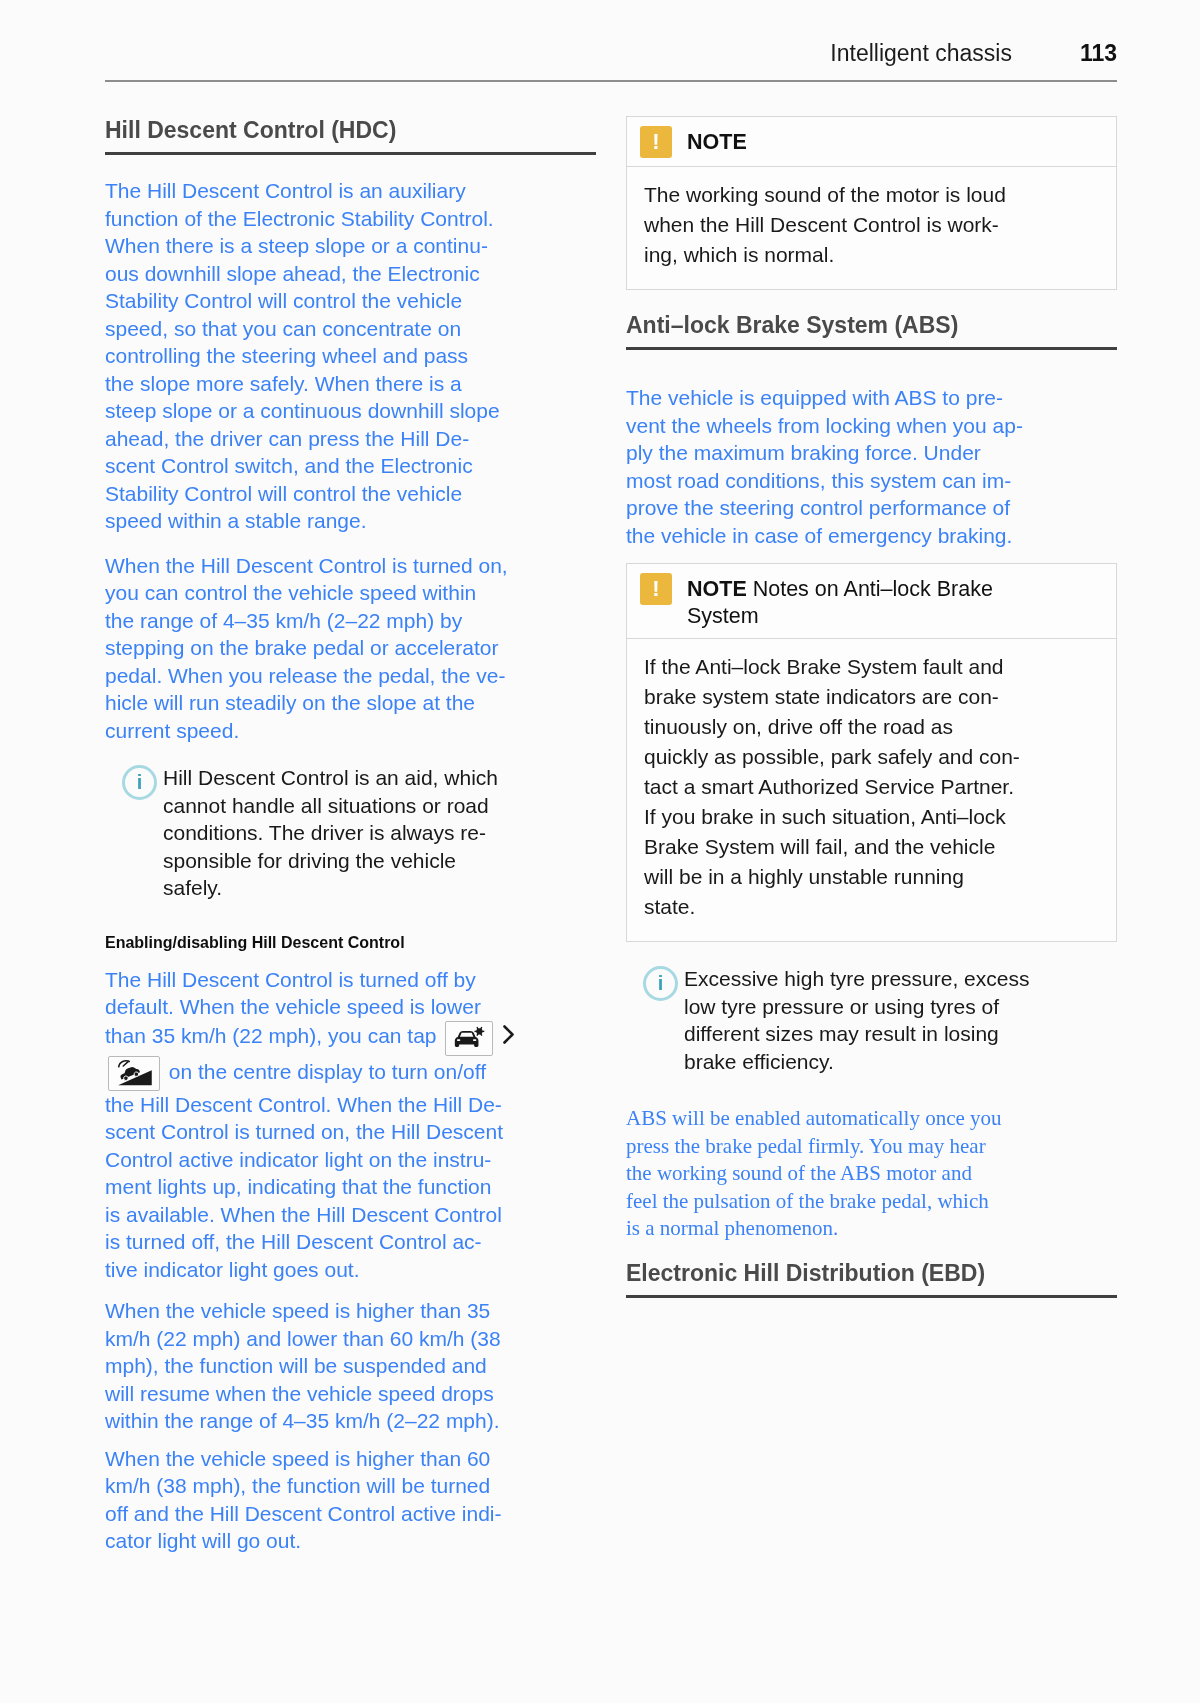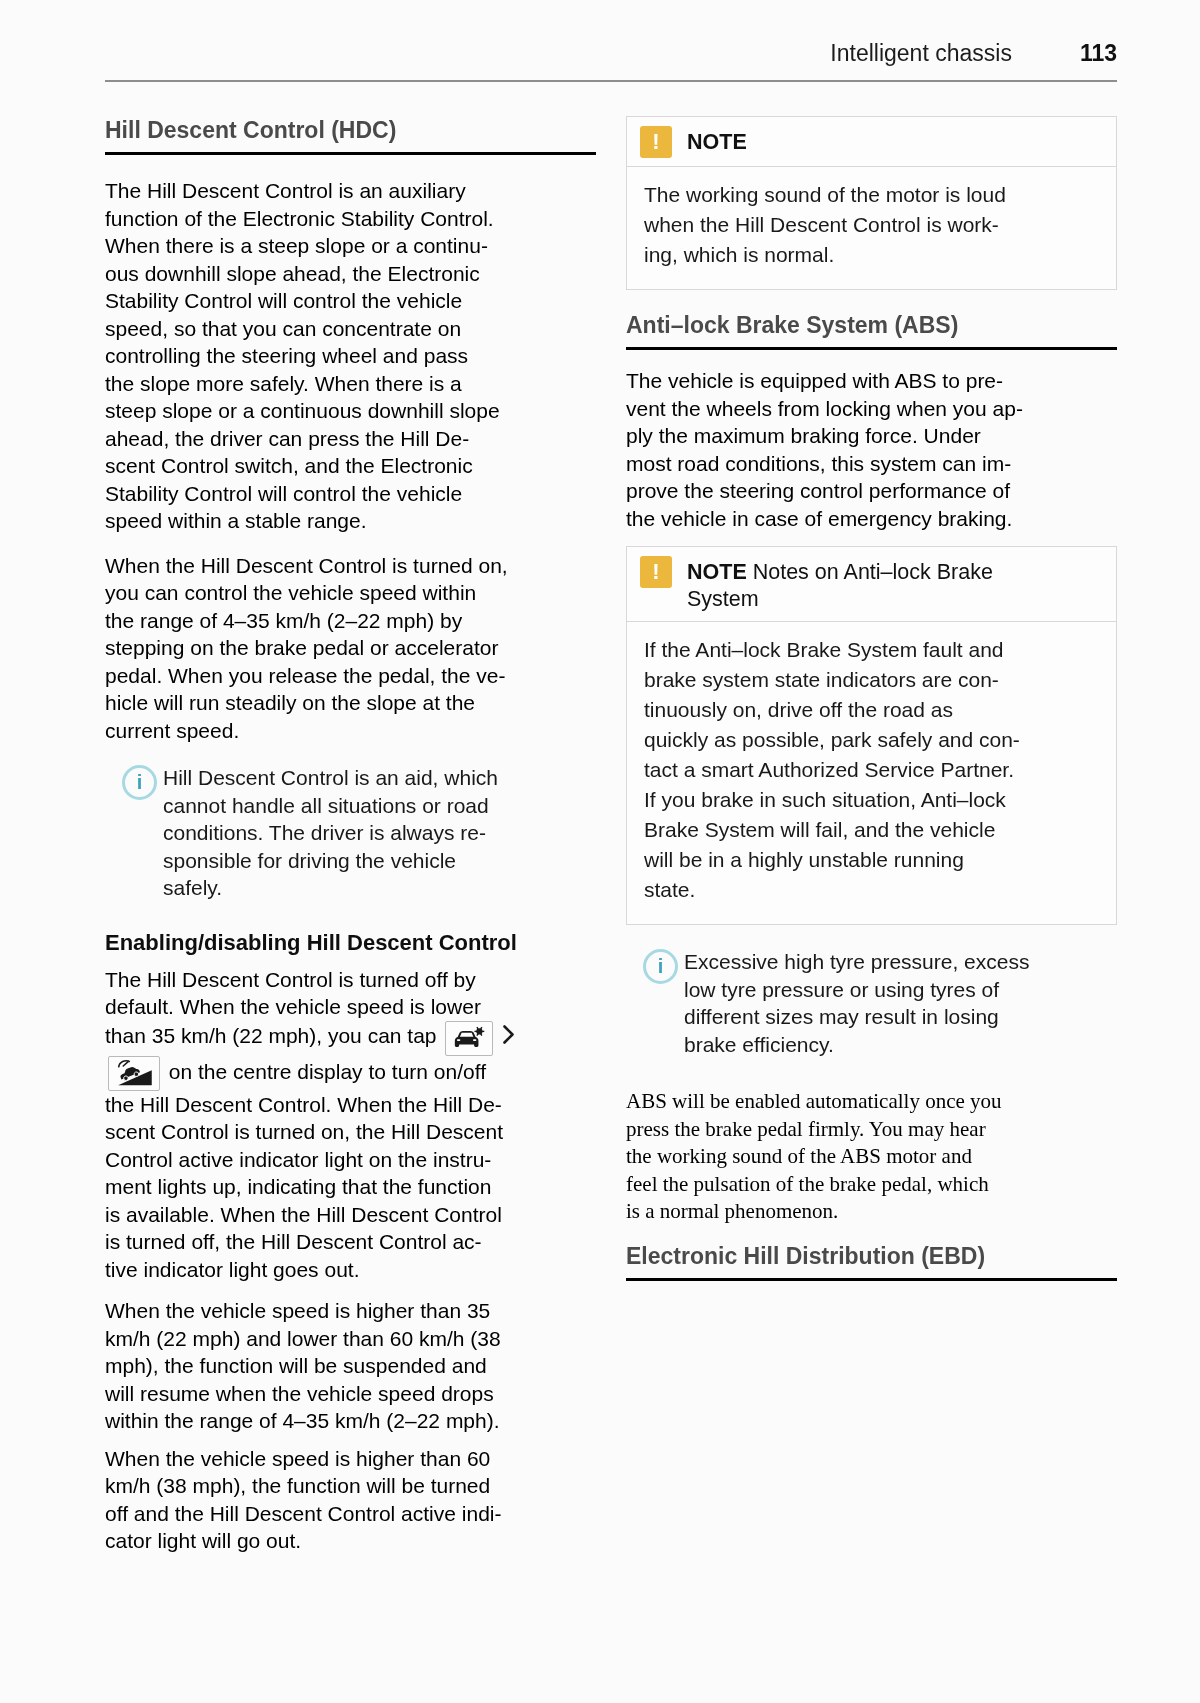--- a/index.html
+++ b/index.html
@@ -29,31 +29,31 @@
   
   .columns{
     position:absolute;top:116px;left:105px;width:1012px;
     display:flex;gap:30px;align-items:flex-start;
   }
   .col{width:491px;flex:0 0 491px;}
 
   
   .section-heading{
     font-size:23px;line-height:28px;font-weight:700;color:#4a4a4a;
-    padding-bottom:8px;border-bottom:3px solid #000000;
+    padding-bottom:8px;border-bottom:3px solid #404040;
     margin:0 0 22px 0;
   }
   .sub-heading{
-    font-size:22px;line-height:28px;font-weight:700;color:#0e0e0e;
+    font-size:16px;line-height:28px;font-weight:700;color:#0e0e0e;
     margin:27px 0 9px 0;
   }
 
   
   .body-text{
-    font-size:21px;line-height:27.5px;color:#000000;
+    font-size:21px;line-height:27.5px;color:#3b82f6;
     white-space:pre-line;
     margin:0 0 17px 0;
   }
   .mb20{margin-bottom:20px;}
   .mb14{margin-bottom:14px;}
   .mb10{margin-bottom:10px;}
   .mb0{margin-bottom:0;}
 
   
   .info-note{
@@ -219,21 +219,21 @@
       <div class="note-box">
         <div class="note-head">
           <span class="note-icon">!</span>
           <span class="note-title"><span class="bold">NOTE</span></span>
         </div>
         <div class="note-body">The working sound of the motor is loud
 when the Hill Descent Control is work-
 ing, which is normal.</div>
       </div>
 
-      <h3 class="section-heading" style="margin-bottom:17px;">Anti–lock Brake System (ABS)</h3>
+      <h3 class="section-heading" style="margin-bottom:34px;">Anti–lock Brake System (ABS)</h3>
 
       <p class="body-text mb14">The vehicle is equipped with ABS to pre-
 vent the wheels from locking when you ap-
 ply the maximum braking force. Under
 most road conditions, this system can im-
 prove the steering control performance of
 the vehicle in case of emergency braking.</p>
 
       <div class="note-box">
         <div class="note-head">

